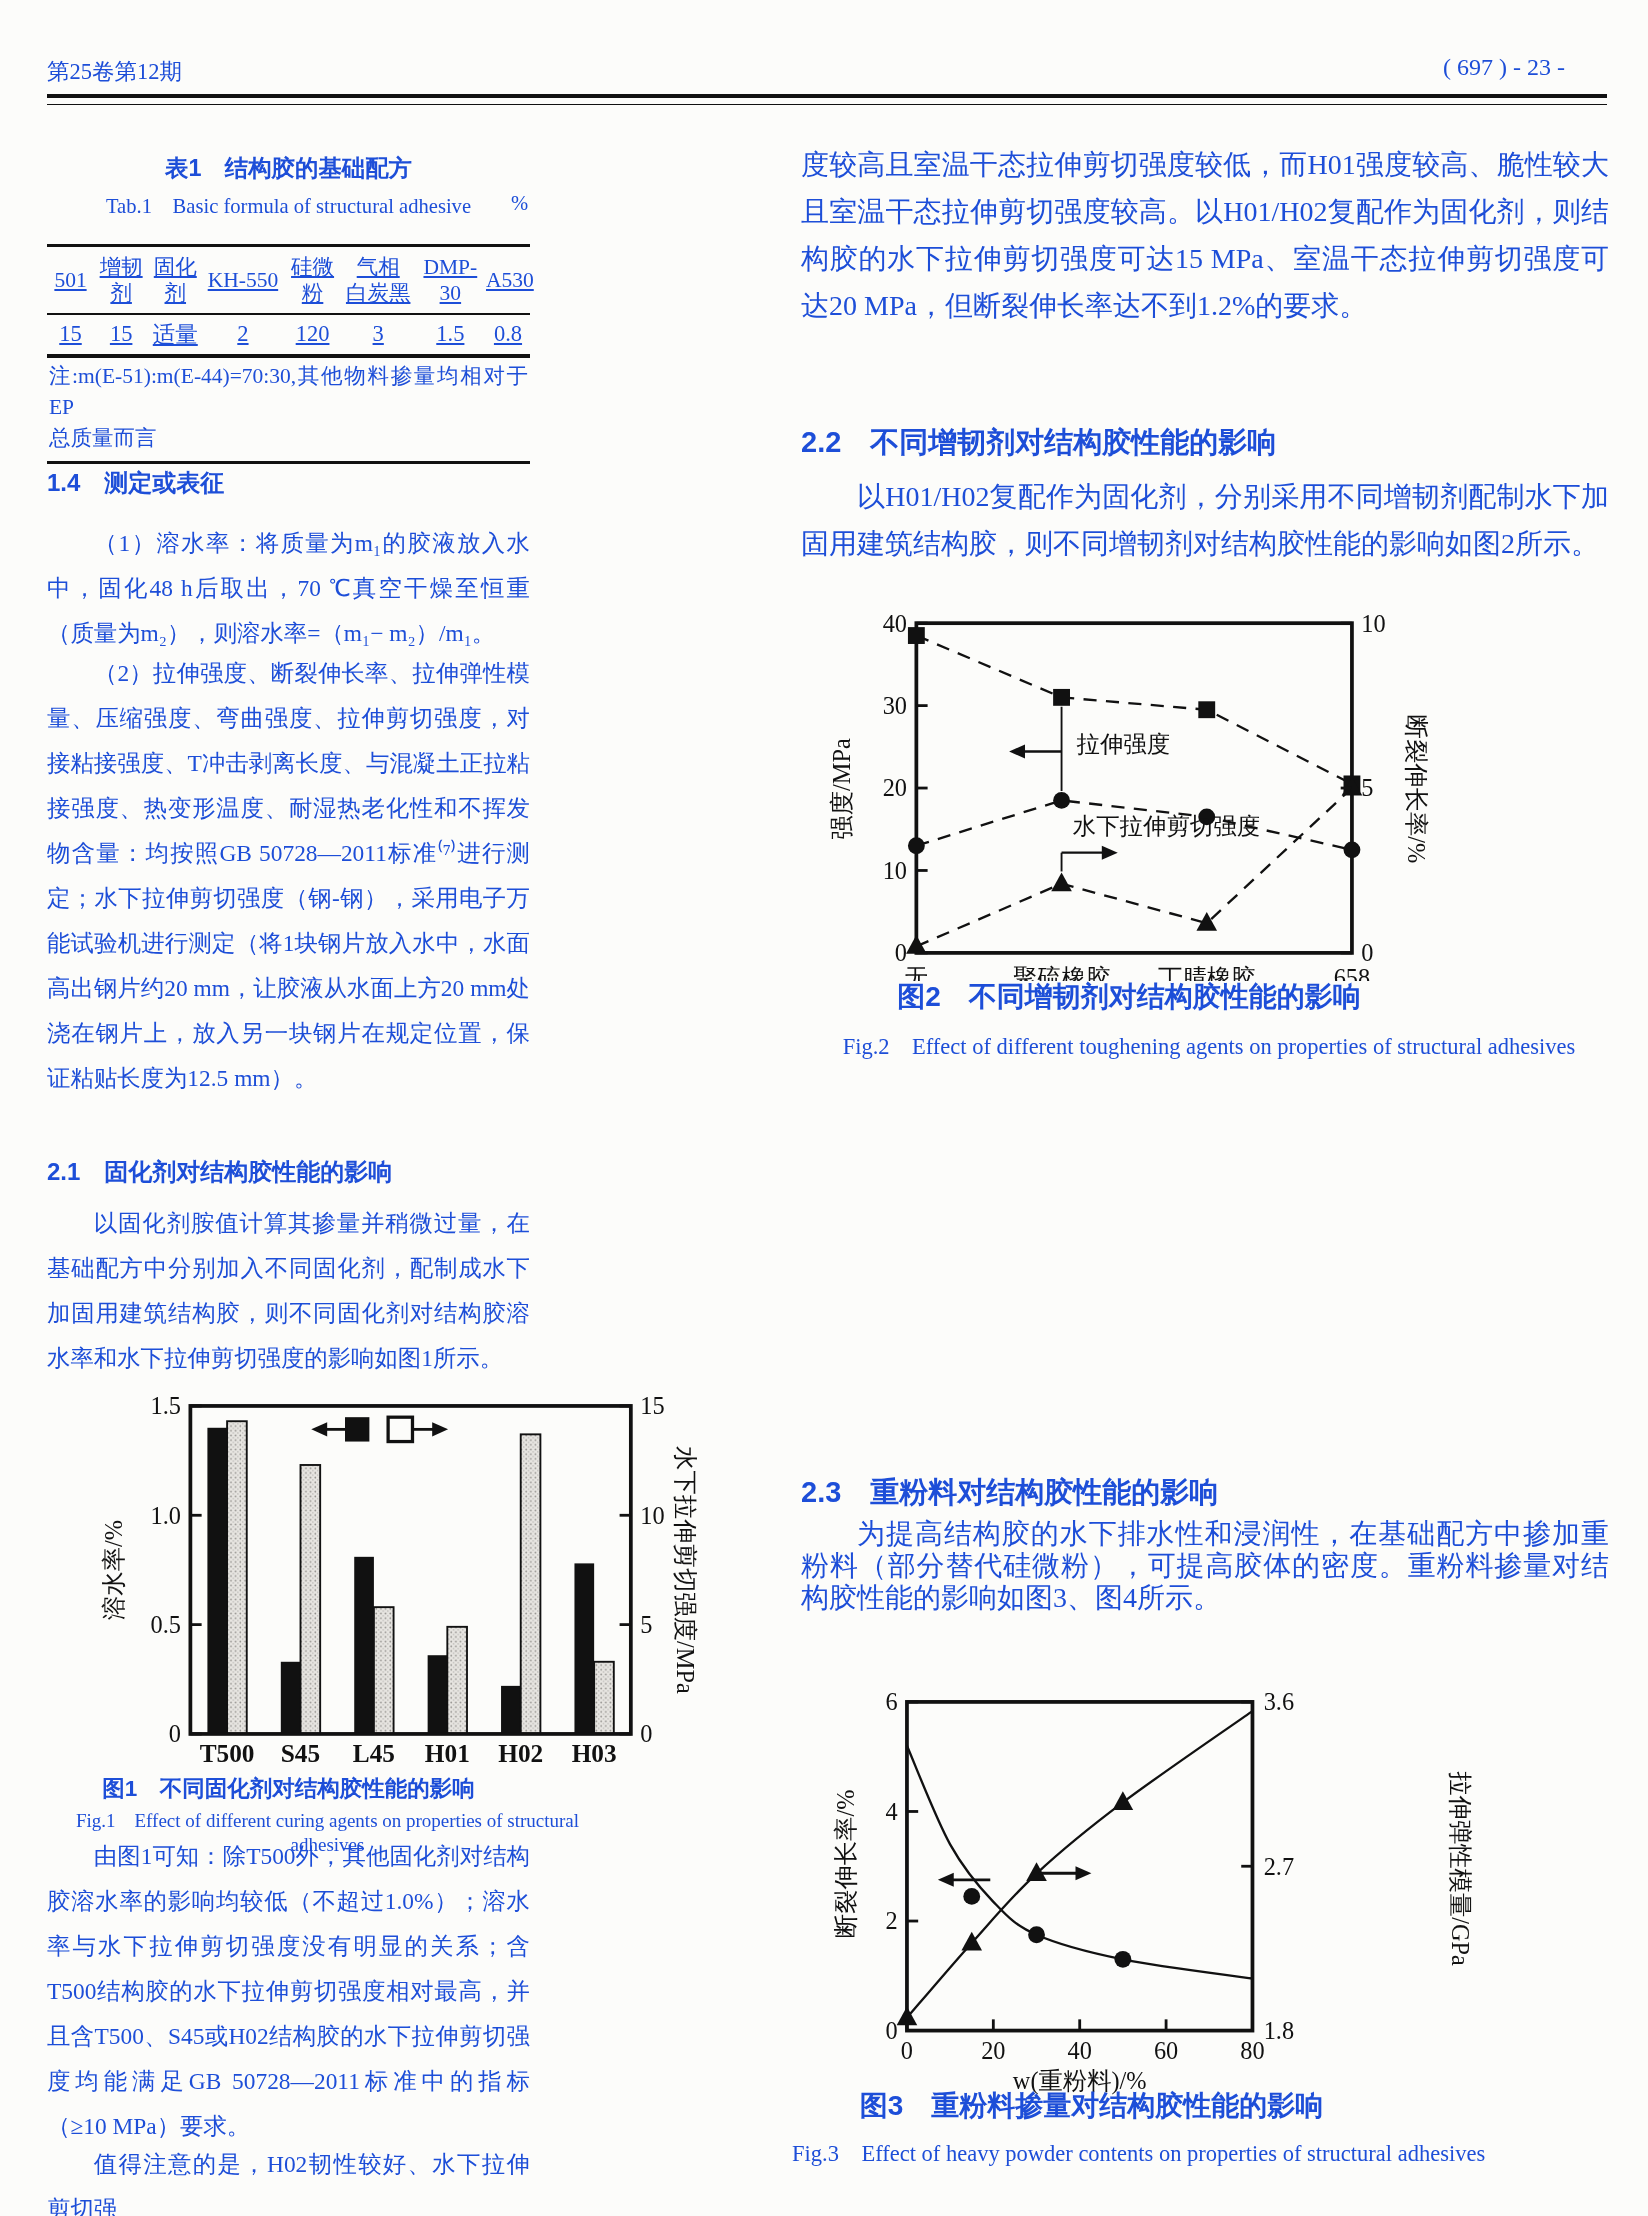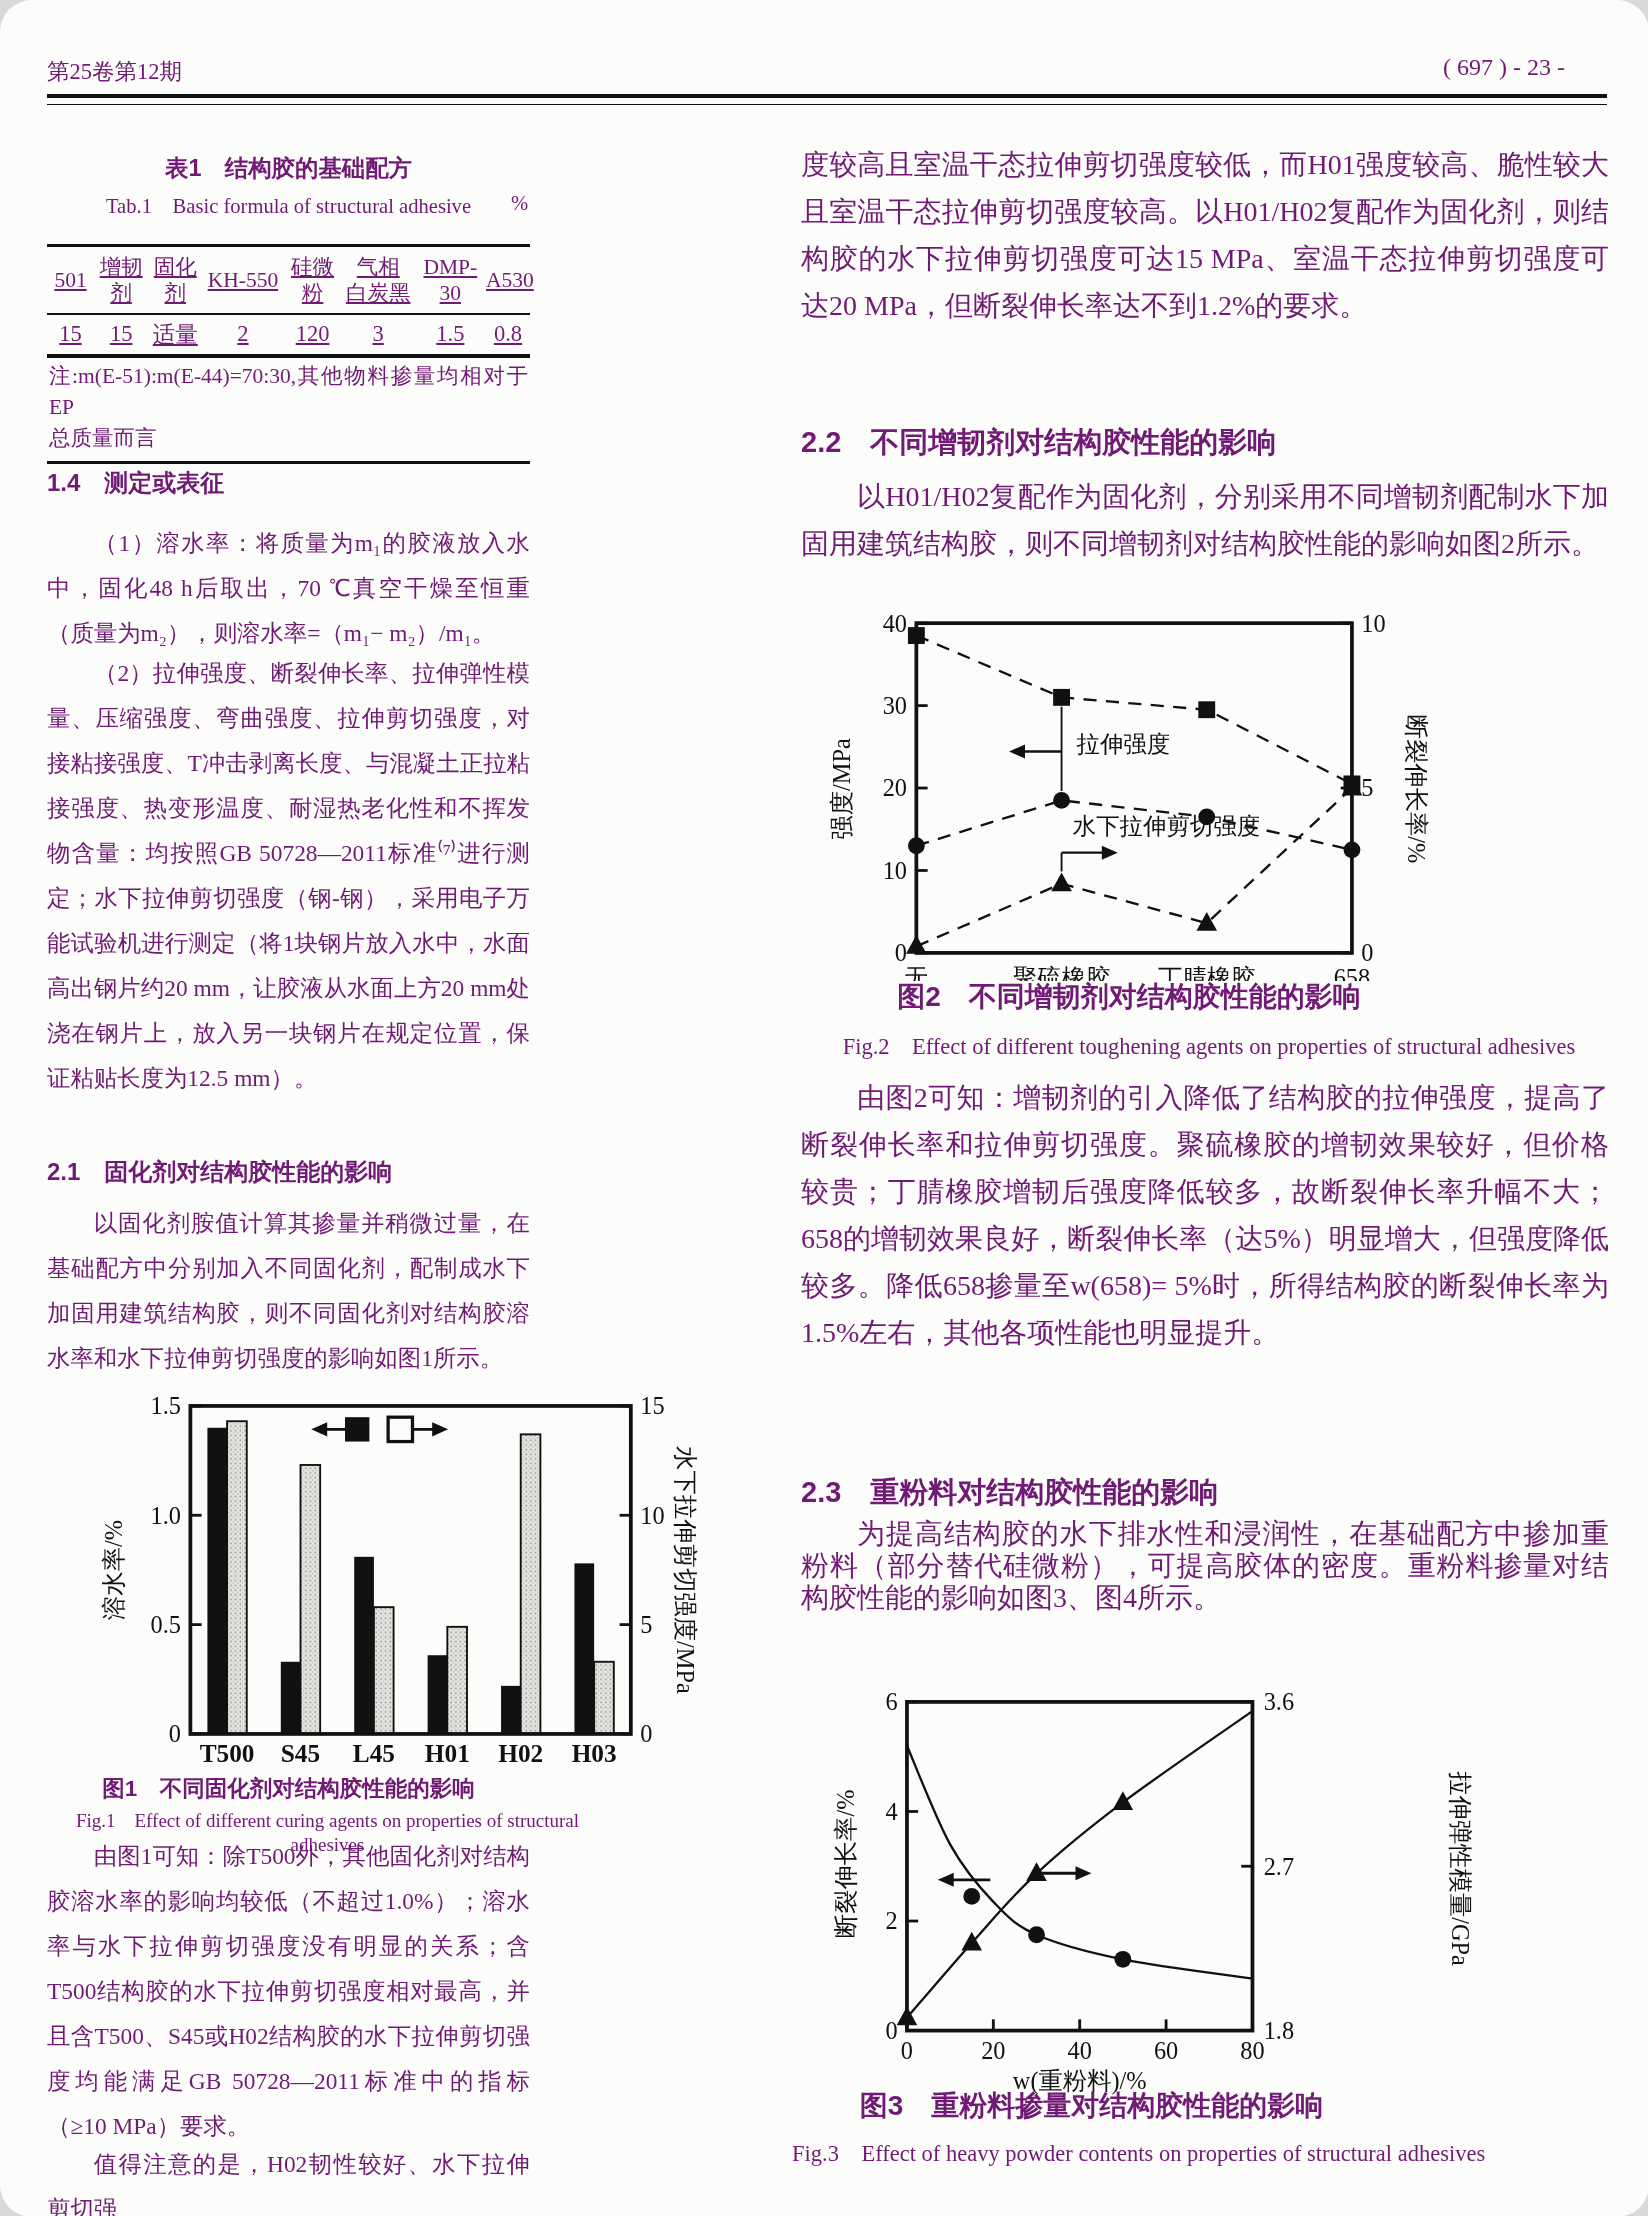--- a/index.html
+++ b/index.html
@@ -1,17 +1,17 @@
 <!DOCTYPE html>
 <html style="font-size:15px"><head>
 <meta charset="utf-8">
 <style>
   html,body{margin:0;padding:0;background:#d9d9d9;}
-  .page{position:relative;width:1649px;height:2217px;background:#fcfcfa;color:#701a75;
-        font-family:"Liberation Serif",serif;overflow:hidden;border-radius:32px;}
+  .page{position:relative;width:1649px;height:2217px;background:#fcfcfa;color:#1d4ed8;
+        font-family:"Liberation Serif",serif;overflow:hidden;}
   .abs{position:absolute;}
   .lcol{left:47px;width:483px;}
   .rcol{left:801px;width:808px;}
   .para{text-align:justify;}
   .indent{text-indent:2em;}
   .lp{font-size:23.4px;line-height:45px;}
   .rp{font-size:28px;line-height:47px;}
   .hd-sm{font-family:"Liberation Sans",sans-serif;font-weight:bold;font-size:24px;}
   .hd-lg{font-family:"Liberation Sans",sans-serif;font-weight:bold;font-size:29px;}
   .rhd{font-family:"Liberation Sans",sans-serif;font-weight:bold;font-size:29px;}
@@ -198,21 +198,20 @@
       <text x="123" y="400" text-anchor="middle" class="axlab">无</text>
       <text x="278" y="400" text-anchor="middle" class="axlab">聚硫橡胶</text>
       <text x="433" y="400" text-anchor="middle" class="axlab">丁腈橡胶</text>
       <text x="588" y="400" text-anchor="middle" class="axlab">658</text>
       <text class="axlab" transform="translate(52,190) rotate(-90)" text-anchor="middle">强度/MPa</text>
       <text class="axlab" transform="translate(648,190) rotate(90)" text-anchor="middle">断裂伸长率/%</text>
     </svg>
   <div class="abs rcol rcap-cn" style="left:801px;width:656px;top:978px">图2　不同增韧剂对结构胶性能的影响</div>
   <div class="abs rcap-en" style="left:792px;top:1031px;width:834px">Fig.2　Effect of different toughening agents on properties of structural adhesives</div>
 
-  <div class="abs rcol rp para indent" style="top:1074px">由图2可知：增韧剂的引入降低了结构胶的拉伸强度，提高了断裂伸长率和拉伸剪切强度。聚硫橡胶的增韧效果较好，但价格较贵；丁腈橡胶增韧后强度降低较多，故断裂伸长率升幅不大；658的增韧效果良好，断裂伸长率（达5%）明显增大，但强度降低较多。降低658掺量至w(658)= 5%时，所得结构胶的断裂伸长率为1.5%左右，其他各项性能也明显提升。</div>
   <div class="abs rcol rhd" style="top:1473px">2.3　重粉料对结构胶性能的影响</div>
   <div class="abs rcol rp para indent" style="top:1518px;line-height:32px">为提高结构胶的水下排水性和浸润性，在基础配方中掺加重粉料（部分替代硅微粉），可提高胶体的密度。重粉料掺量对结构胶性能的影响如图3、图4所示。</div>
 
   <svg id="fig3-svg" class="abs" style="left:801px;top:1686px" width="740" height="412" viewBox="0 0 790 440">
       <rect x="113" y="17" width="369" height="351" fill="none" stroke="#111" stroke-width="4"></rect>
       <path d="M113,63.8C120.7,81.3 143.7,141.3 159.1,169.1C174.5,196.9 189.9,214.4 205.3,230.5C220.7,246.6 228.3,255.4 251.4,265.6C274.4,275.8 305.2,284.1 343.6,291.9C382.0,299.7 458.9,309.0 482,312.4" fill="none" stroke="#111" stroke-width="2.5"></path>
       <circle cx="182.2" cy="224.7" r="9" fill="#111"></circle>
       <circle cx="251.4" cy="265.6" r="9" fill="#111"></circle>
       <circle cx="343.6" cy="291.9" r="9" fill="#111"></circle>
       <path d="M113,354.3C124.5,341.0 159.1,300.1 182.2,274.4C205.3,248.7 224.5,225.3 251.4,200.3C278.3,175.3 305.2,153.2 343.6,124.3C382.0,95.4 458.9,43.0 482,26.8" fill="none" stroke="#111" stroke-width="2.5"></path>

